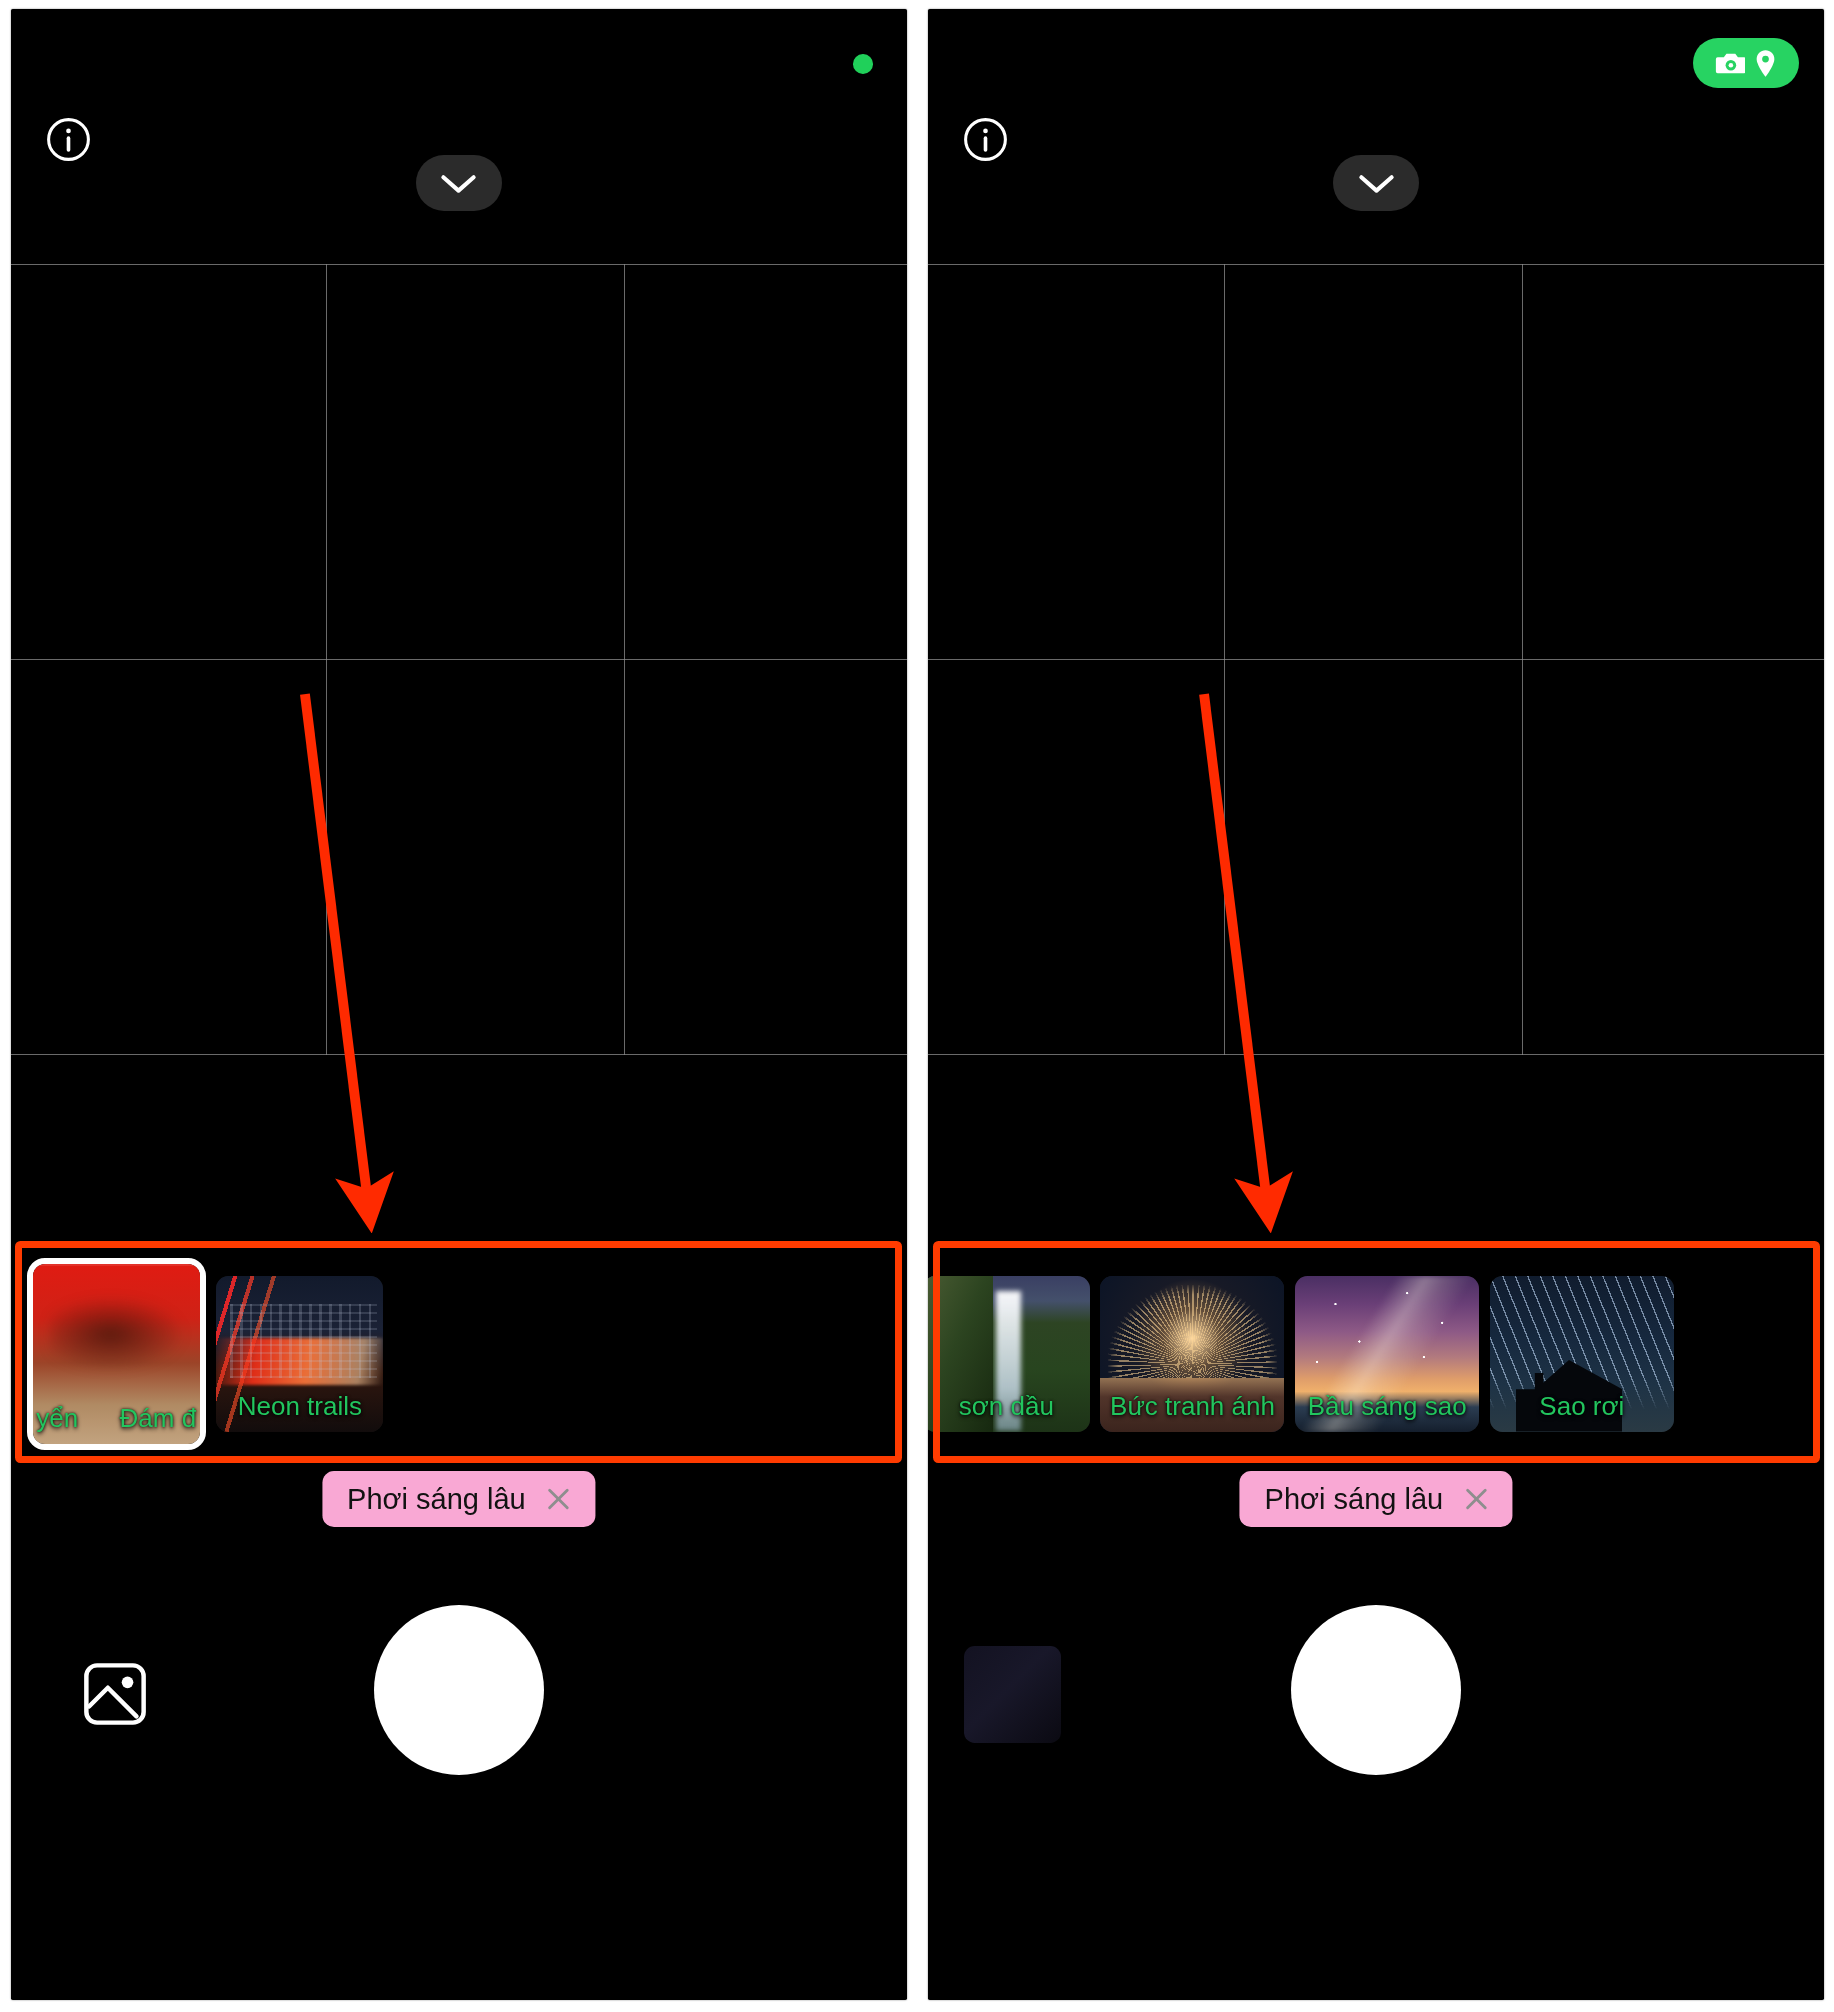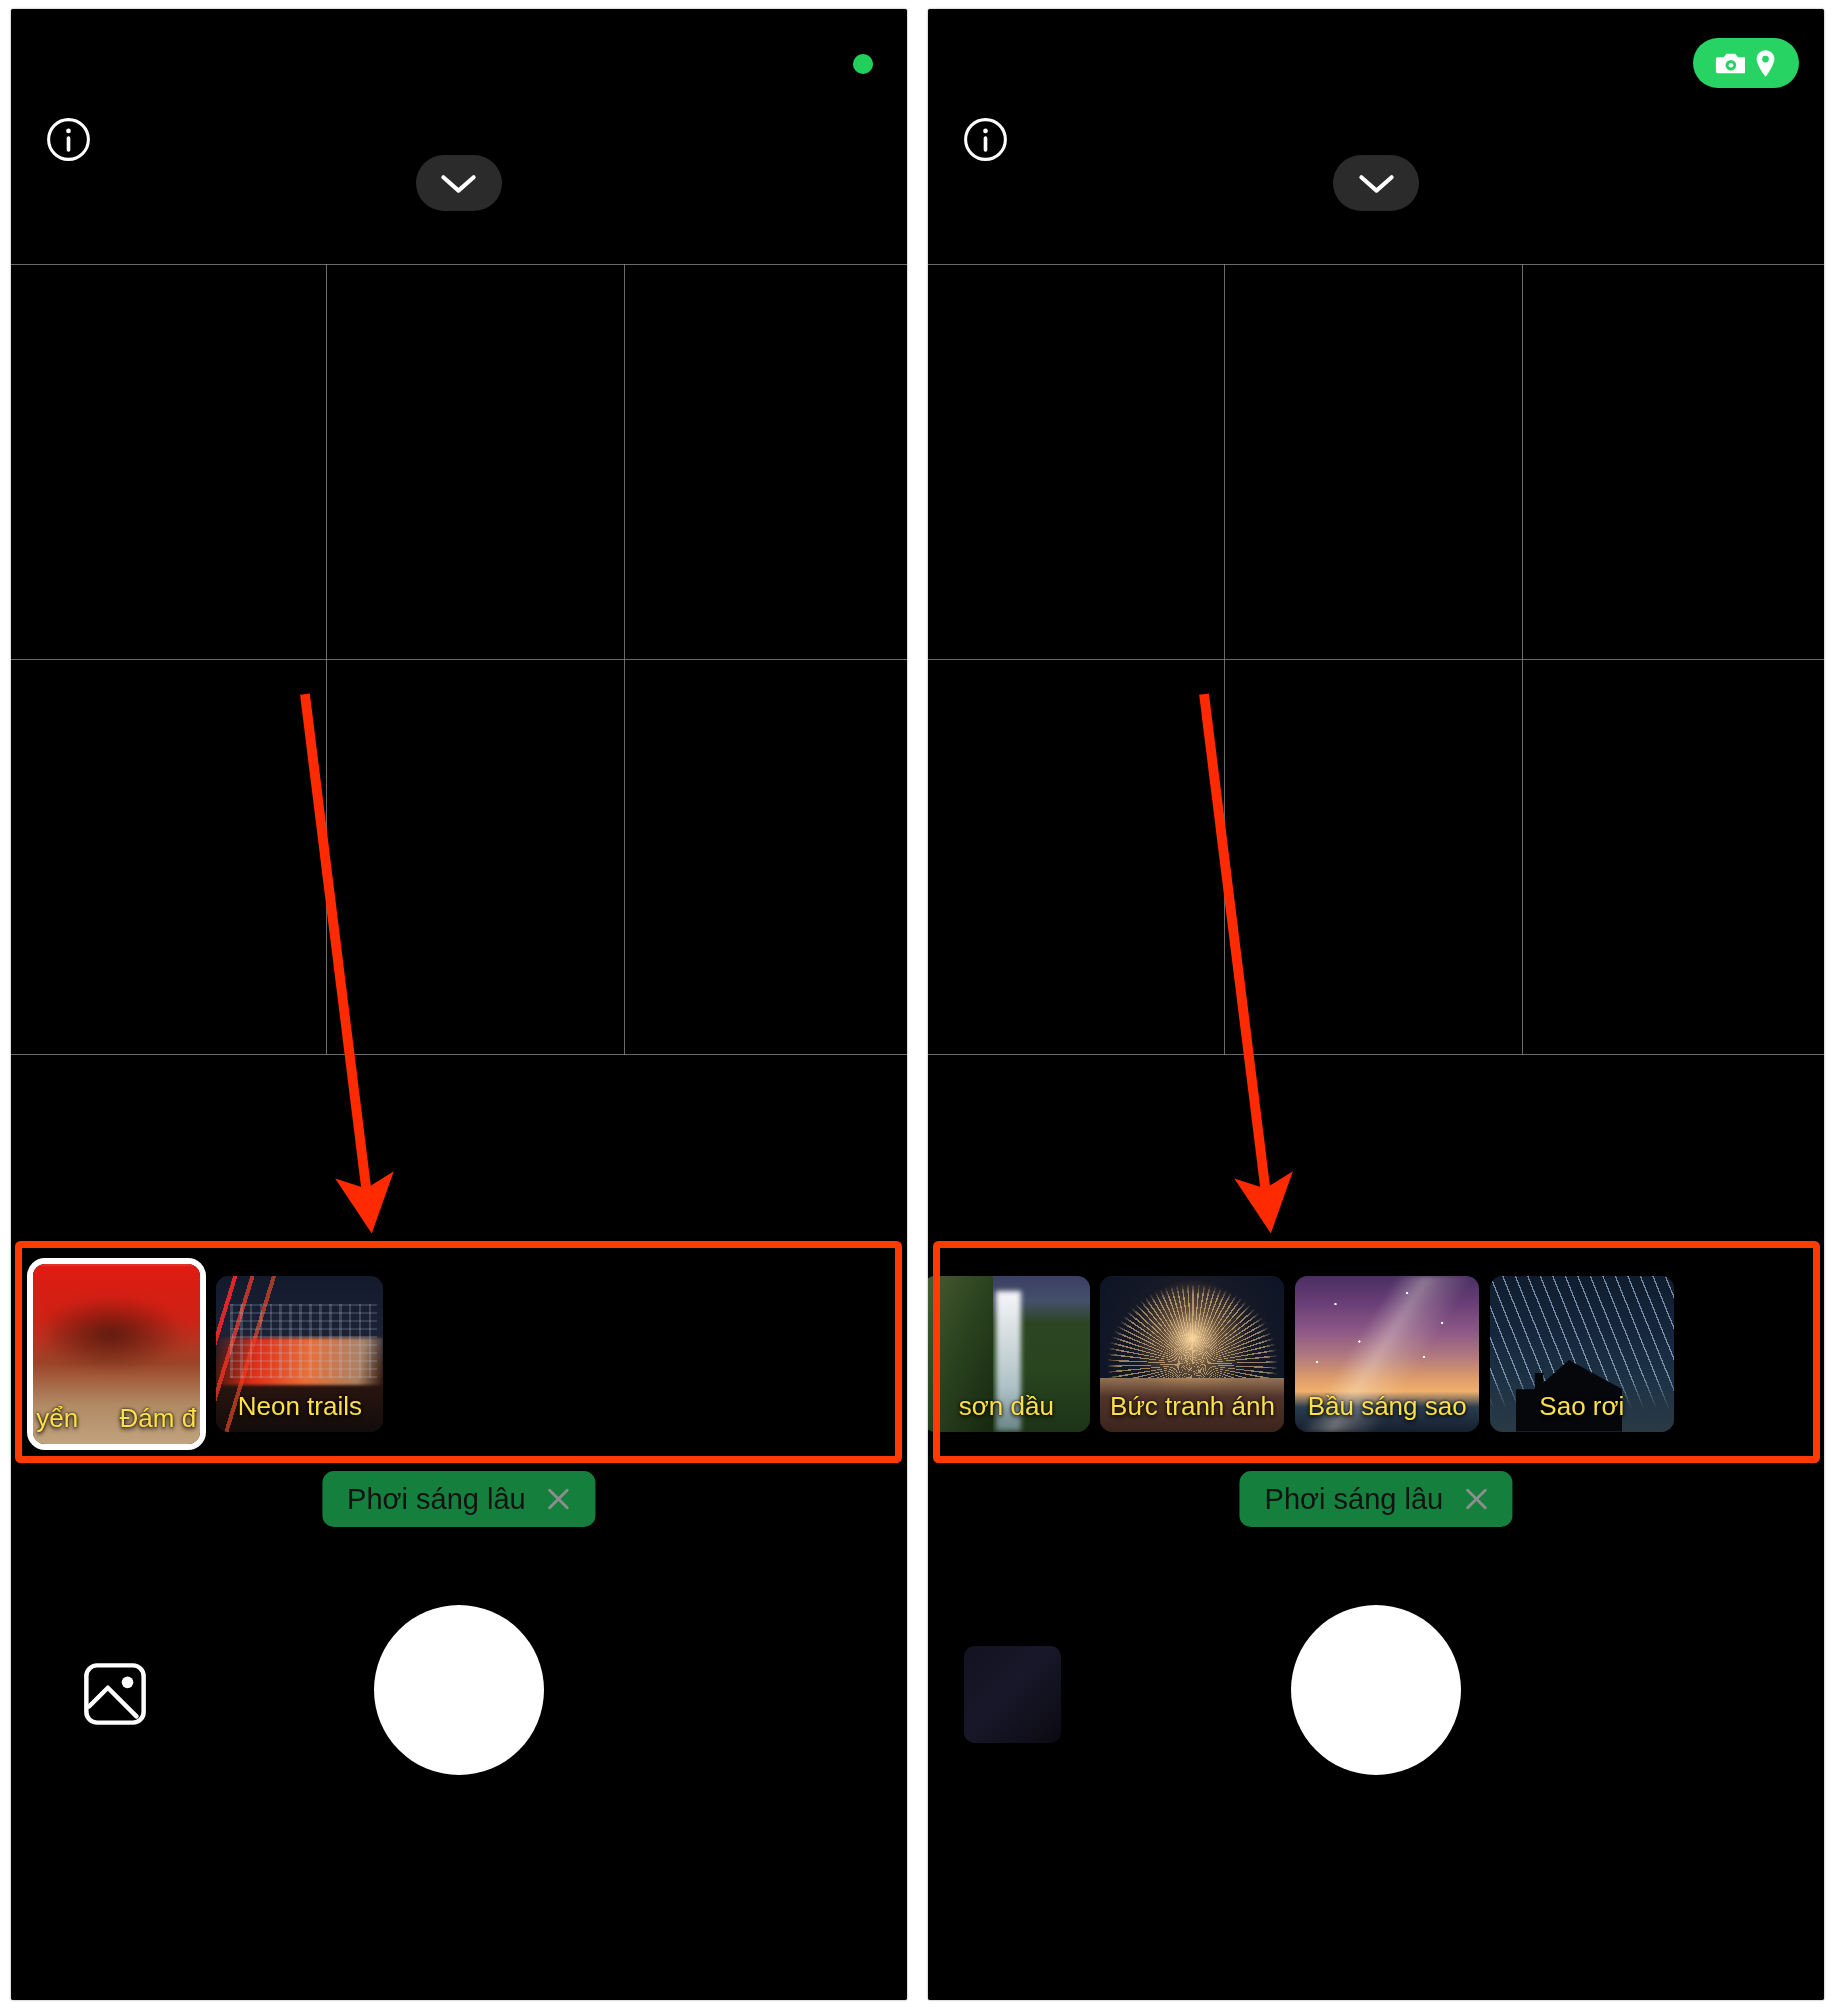--- a/index.html
+++ b/index.html
@@ -111,21 +111,21 @@
   .thumb.sel {
     width: 179px; height: 192px;
     border: 6.3px solid #ffffff;
     border-radius: 18px;
   }
   .thumb .art { position: absolute; inset: 0; }
   .thumb .cap {
     position: absolute;
     left: 0; right: 0; bottom: 10.7px;
     text-align: center;
-    color: #fde047;
+    color: #22c55e;
     font-size: 26px;
     line-height: 30px;
     white-space: nowrap;
     text-shadow: 0 1.8px 4.5px rgba(0,0,0,.85), 0 0 2.7px rgba(0,0,0,.9);
     font-family: "Liberation Sans", sans-serif;
   }
   .thumb.sel .cap { display: flex; justify-content: space-between; padding: 0 3.6px; }
 
   
   .art-crowd {
@@ -213,21 +213,21 @@
     background: #05070b;
     clip-path: polygon(0% 100%, 0% 48%, 18% 48%, 18% 28%, 26% 28%, 26% 40%, 50% 12%, 100% 48%, 100% 100%);
   }
 
   
   .mode-chip {
     position: absolute;
     left: 50%; transform: translateX(-50%);
     top: 1462px;
     height: 56px;
-    background: #15803d;
+    background: #f9a8d4;
     border-radius: 11.6px;
     display: flex; align-items: center;
     gap: 18px;
     padding: 0 21.5px 0 25px;
   }
   .mode-chip .lbl {
     color: #121212;
     font-size: 29px;
     line-height: 32px;
     white-space: nowrap;

